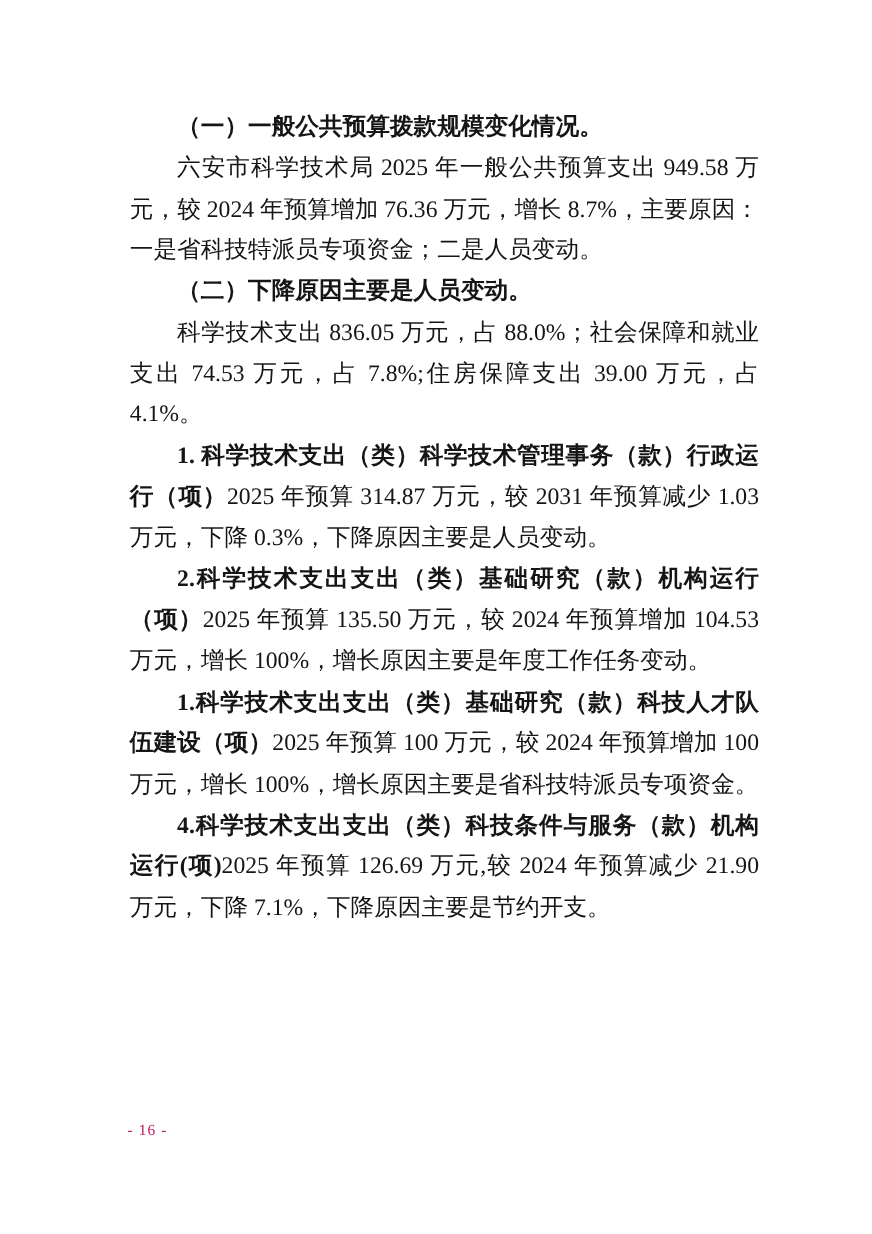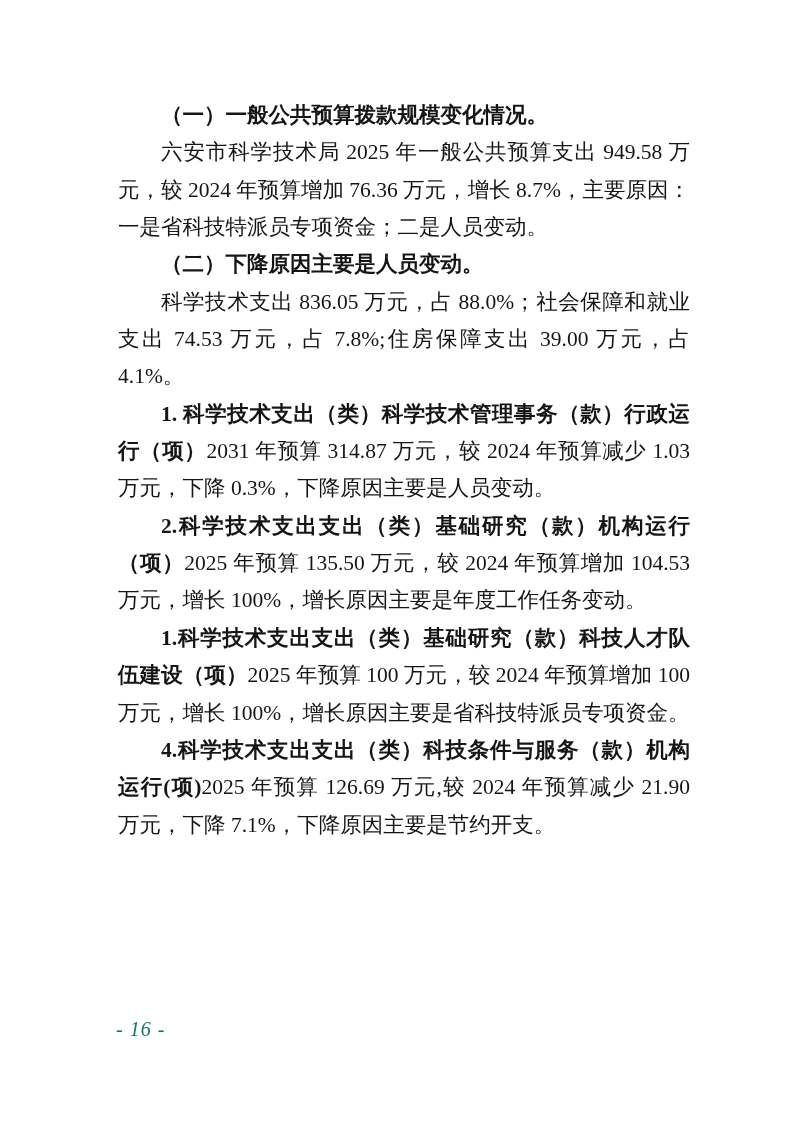--- a/index.html
+++ b/index.html
@@ -38,35 +38,34 @@
   .content p.heading span {
     font-weight: bold;
   }
   .content span.bold {
     font-weight: bold;
   }
   .page-number {
     position: absolute;
     left: 116px;
     top: 1014px;
-    font-size: 20px;
+    font-size: 14px;
     line-height: 30px;
     letter-spacing: 1px;
-    color: #0f766e;
-    font-style: italic;
+    color: #be185d;
   }
 </style>
 </head>
 <body>
 
 <div class="page">
   <div class="content">
       <p class="heading"><span class="bold">（一）一般公共预算拨款规模变化情况。</span></p>
       <p class="body"><span>六安市科学技术局 2025 年一般公共预算支出 949.58 万元，较 2024 年预算增加 76.36 万元，增长 8.7%，主要原因：一是省科技特派员专项资金；二是人员变动。</span></p>
       <p class="heading"><span class="bold">（二）下降原因主要是人员变动。</span></p>
       <p class="body"><span>科学技术支出 836.05 万元，占 88.0%；社会保障和就业支出 74.53 万元，占 7.8%;住房保障支出 39.00 万元，占 4.1%。</span></p>
-      <p class="item"><span class="bold">1. 科学技术支出（类）科学技术管理事务（款）行政运行（项）</span><span>2031 年预算 314.87 万元，较 2024 年预算减少 1.03 万元，下降 0.3%，下降原因主要是人员变动。</span></p>
+      <p class="item"><span class="bold">1. 科学技术支出（类）科学技术管理事务（款）行政运行（项）</span><span>2025 年预算 314.87 万元，较 2031 年预算减少 1.03 万元，下降 0.3%，下降原因主要是人员变动。</span></p>
       <p class="item"><span class="bold">2.科学技术支出支出（类）基础研究（款）机构运行（项）</span><span>2025 年预算 135.50 万元，较 2024 年预算增加 104.53 万元，增长 100%，增长原因主要是年度工作任务变动。</span></p>
       <p class="item"><span class="bold">1.科学技术支出支出（类）基础研究（款）科技人才队伍建设（项）</span><span>2025 年预算 100 万元，较 2024 年预算增加 100 万元，增长 100%，增长原因主要是省科技特派员专项资金。</span></p>
       <p class="item"><span class="bold">4.科学技术支出支出（类）科技条件与服务（款）机构运行(项)</span><span>2025 年预算 126.69 万元,较 2024 年预算减少 21.90 万元，下降 7.1%，下降原因主要是节约开支。</span></p>
     </div>
   <div class="page-number">- 16 -</div>
 </div>
 
 </body></html>

